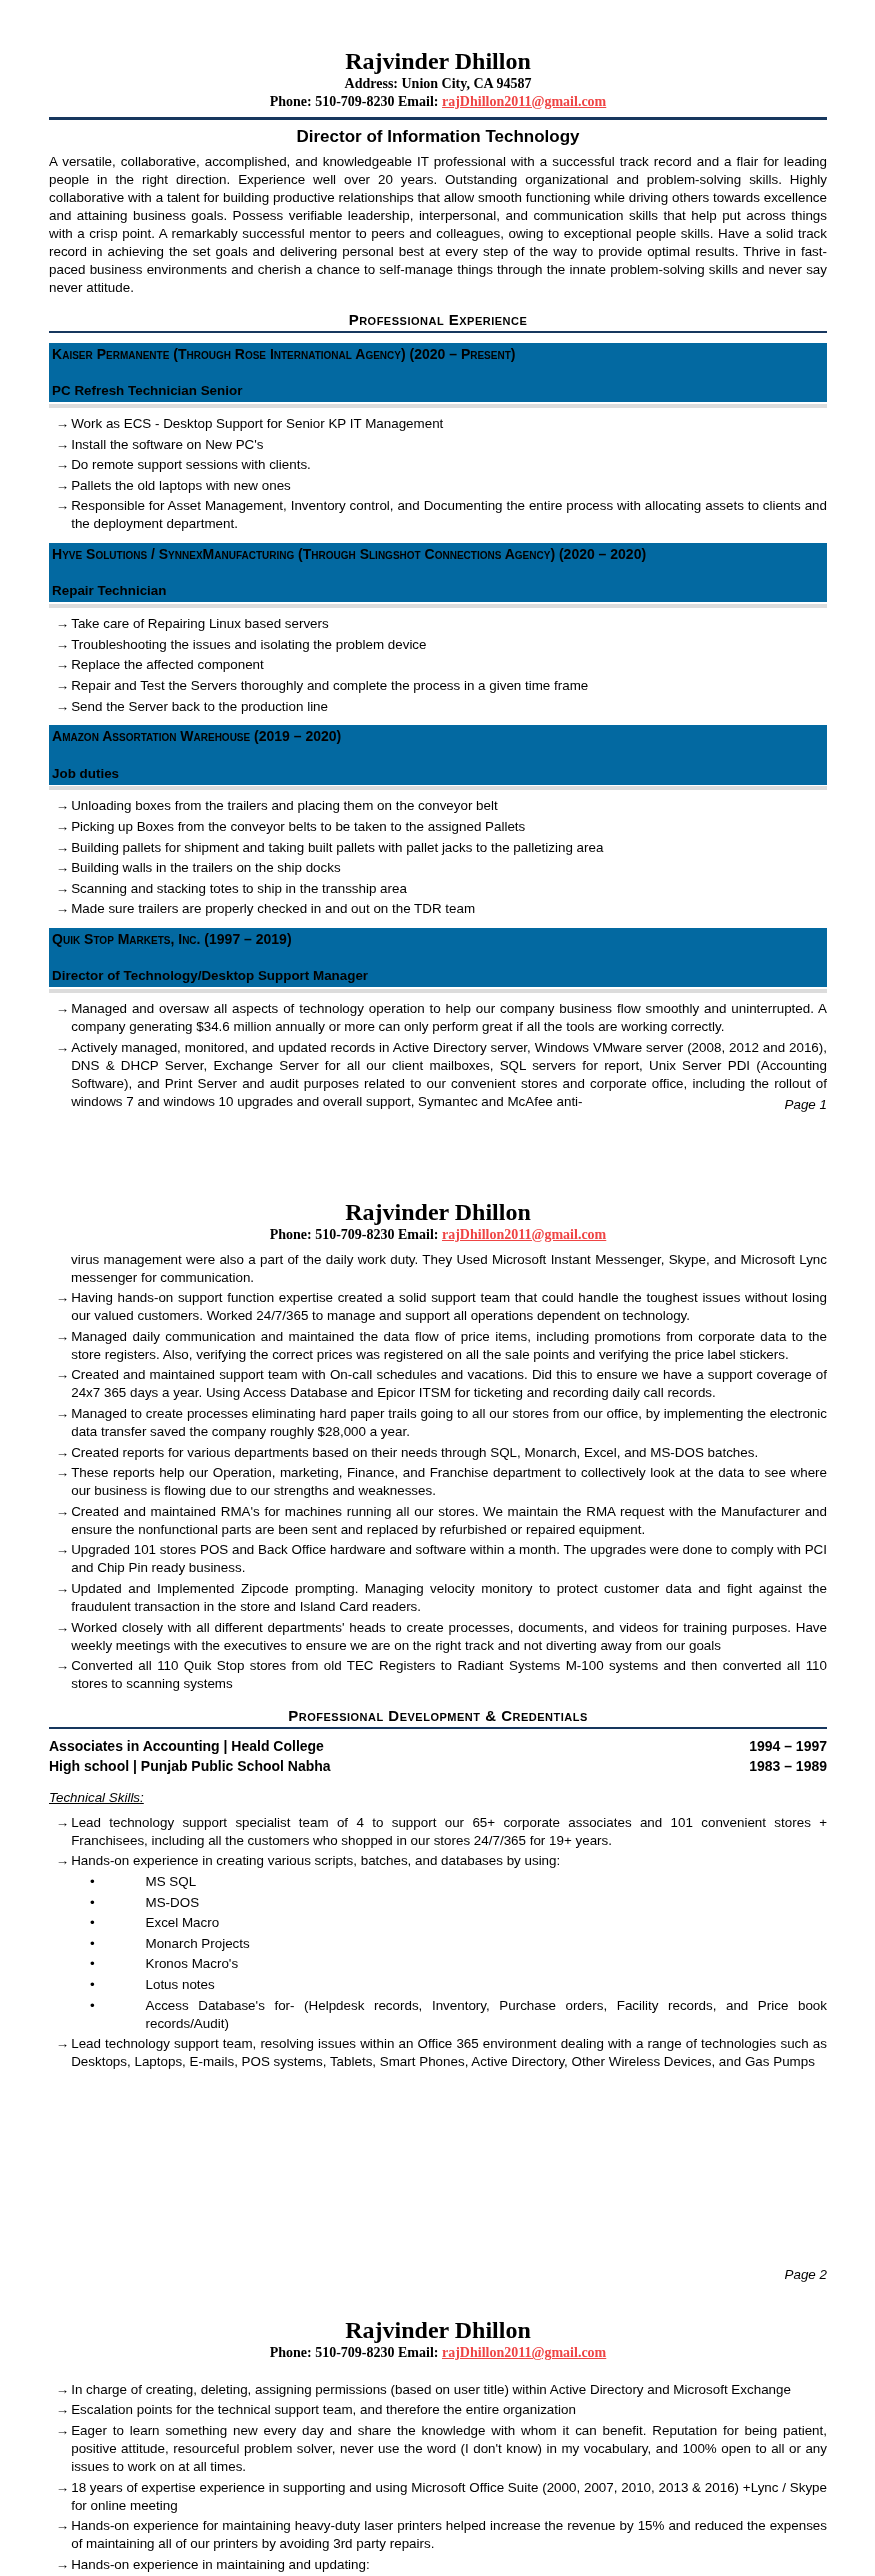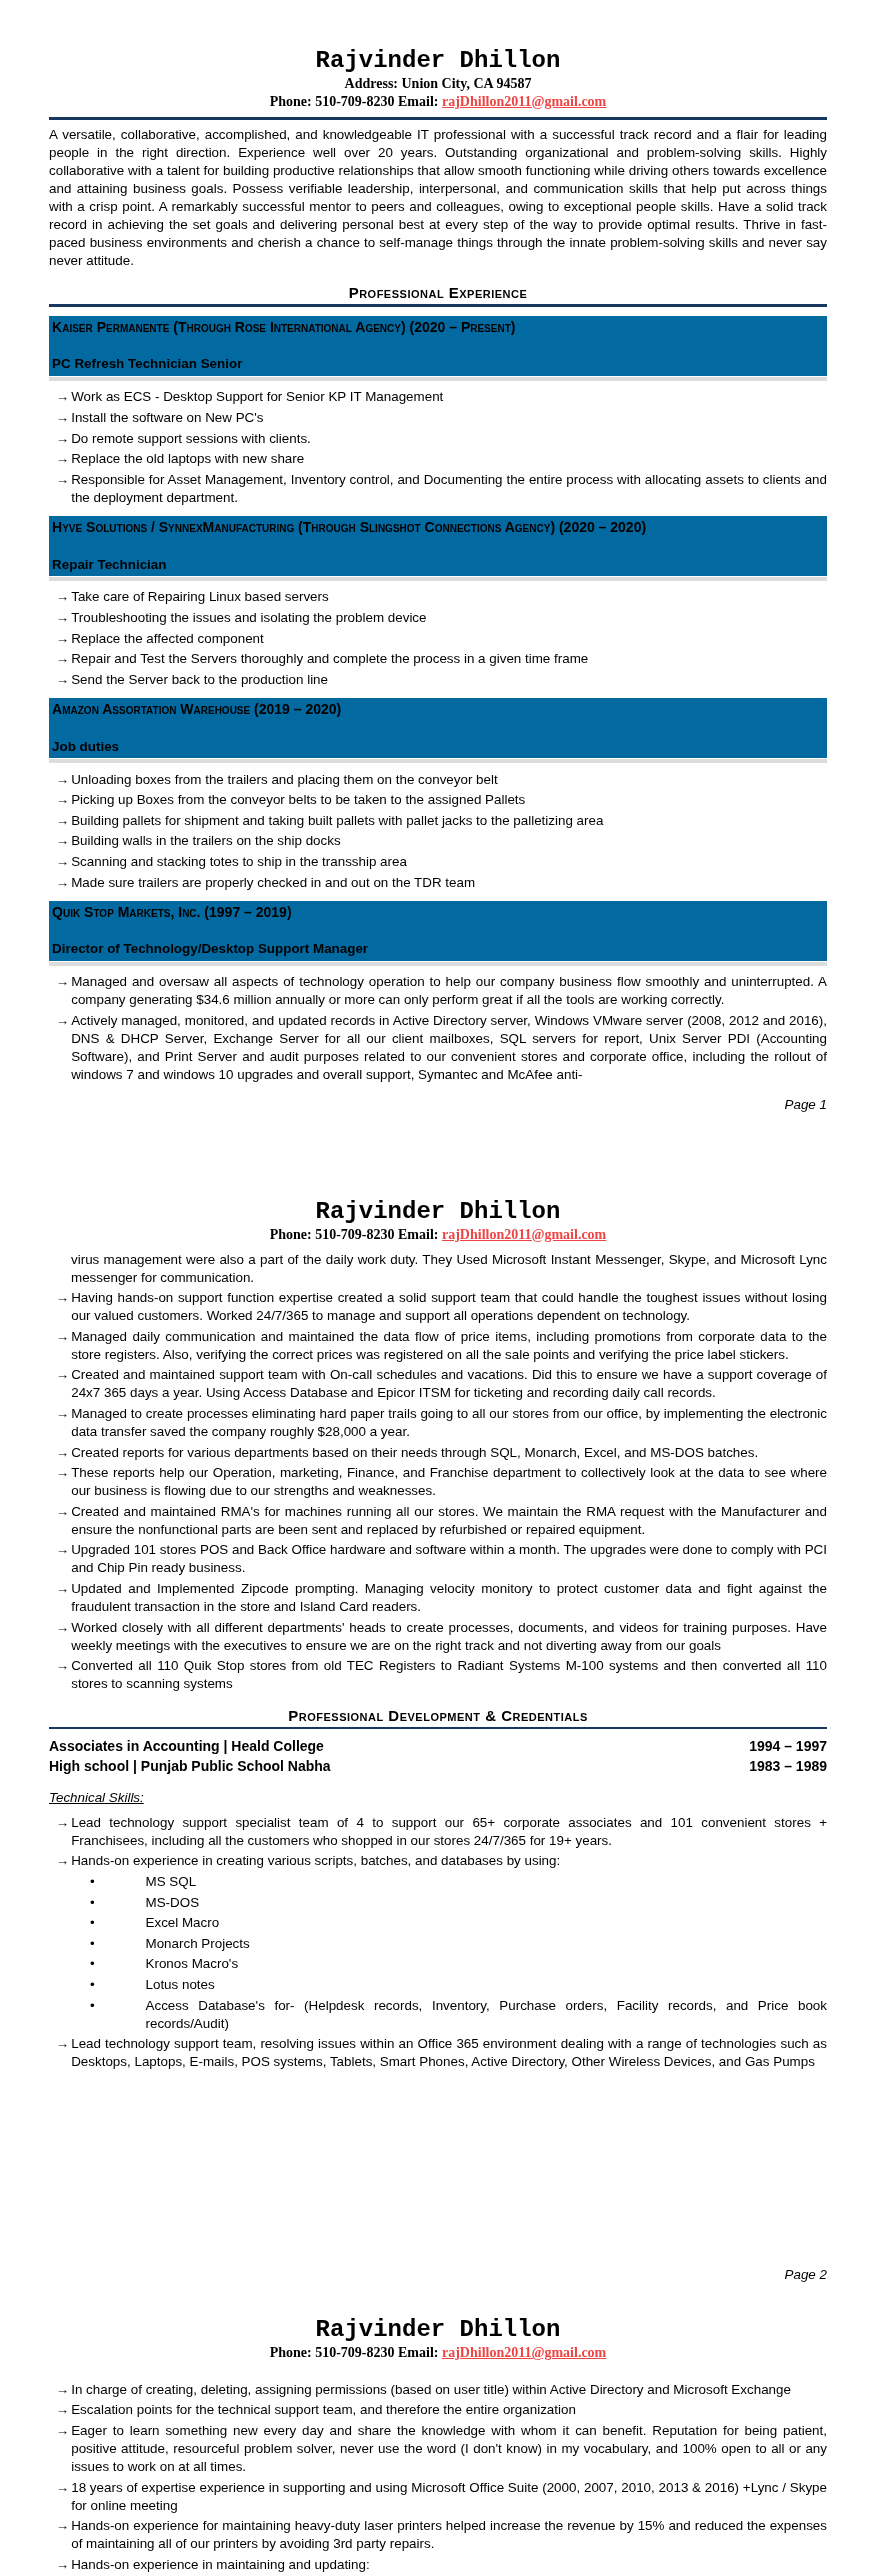--- a/index.html
+++ b/index.html
@@ -8,21 +8,21 @@
     font-family:"Liberation Sans", sans-serif;
   }
   .page{position:absolute;left:49px;right:49px;}
   #p1{top:0;}
   #p2{top:1180px;}
   #p3{top:2303px;}
   .hdr{text-align:center;}
   #p1 .hdr{padding-top:47px;}
   #p2 .hdr{padding-top:17.5px;}
   #p3 .hdr{padding-top:13.4px;}
-  .name{font-family:Liberation Mono, monospace;font-weight:700;font-size:24px;line-height:28px;}
+  .name{font-family:Liberation Serif, serif;font-weight:700;font-size:24px;line-height:28px;}
   .contact{font-family:"Liberation Serif", serif;font-weight:700;font-size:14px;line-height:18px;}
   .email{color:#ef4444;text-decoration:underline;cursor:pointer;}
   .main-rule{height:3.1px;background:#17375E;margin-top:6.2px;}
   .doc-title{font-size:17px;font-weight:700;text-align:center;margin-top:7.2px;line-height:19.6px;}
   .summary{font-size:13.4px;line-height:18px;text-align:justify;margin:6.2px 0 0 0;}
   .sec-head{margin-top:13.4px;text-align:center;font-variant:small-caps;font-weight:700;font-size:15px;line-height:17.5px;letter-spacing:0.5px;}
   .sec-rule{height:2.6px;background:#17375E;margin-top:2.6px;}
   .job{margin-top:9.3px;}
   .job-hd{background:#0369a1;padding:3.1px 5.2px 0 3.1px;}
   .co{font-variant:small-caps;font-weight:700;font-size:14px;line-height:17.5px;}
@@ -51,20 +51,21 @@
     <div class="name">Rajvinder Dhillon</div>
     <div class="contact">Address: Union City, CA 94587</div>
     <div class="contact">
       <span>Phone:</span>
       <span>510-709-8230</span>
       <span>Email:</span>
       <a class="email">rajDhillon2011@gmail.com</a>
     </div>
   </div>
   <div class="main-rule"></div>
+  <div class="doc-title">Director of Information Technology</div>
   <p class="summary">A versatile, collaborative, accomplished, and knowledgeable IT professional with a successful track record and a flair for leading people in the right direction. Experience well over 20 years. Outstanding organizational and problem-solving skills. Highly collaborative with a talent for building productive relationships that allow smooth functioning while driving others towards excellence and attaining business goals. Possess verifiable leadership, interpersonal, and communication skills that help put across things with a crisp point. A remarkably successful mentor to peers and colleagues, owing to exceptional people skills. Have a solid track record in achieving the set goals and delivering personal best at every step of the way to provide optimal results. Thrive in fast-paced business environments and cherish a chance to self-manage things through the innate problem-solving skills and never say never attitude.</p>
 
   <div class="sec-head">Professional Experience</div>
   <div class="sec-rule"></div>
 
   <div class="job">
     <div class="job-hd">
       <div class="co">Kaiser Permanente (Through Rose International Agency) (2020 – Present)</div>
       <div class="role">PC Refresh Technician Senior</div>
     </div>
@@ -77,21 +78,21 @@
       <div class="b">
           <span class="arr">→</span>
           <span class="bt">Install the software on New PC's</span>
         </div>
       <div class="b">
           <span class="arr">→</span>
           <span class="bt">Do remote support sessions with clients.</span>
         </div>
       <div class="b">
           <span class="arr">→</span>
-          <span class="bt">Replace the old laptops with new share</span>
+          <span class="bt">Pallets the old laptops with new ones</span>
         </div>
       <div class="b">
           <span class="arr">→</span>
           <span class="bt">Responsible for Asset Management, Inventory control, and Documenting the entire process with allocating assets to clients and the deployment department.</span>
         </div>
     </div>
   </div>
 
   <div class="job">
     <div class="job-hd">

